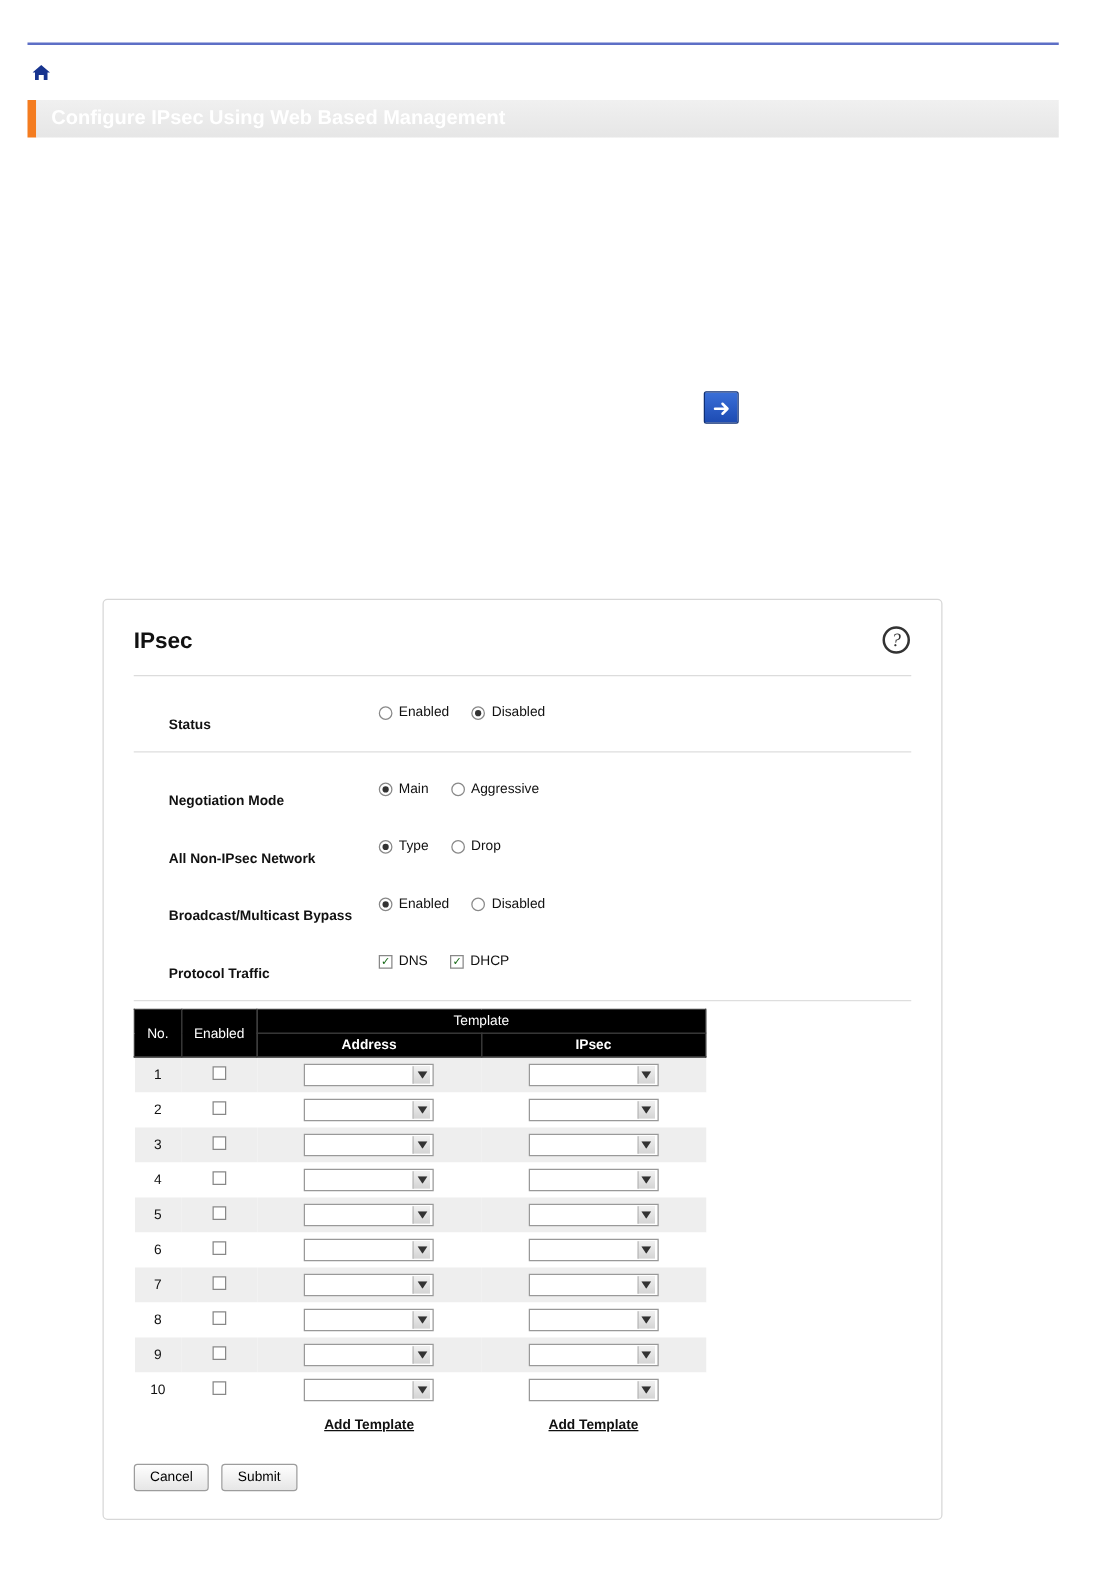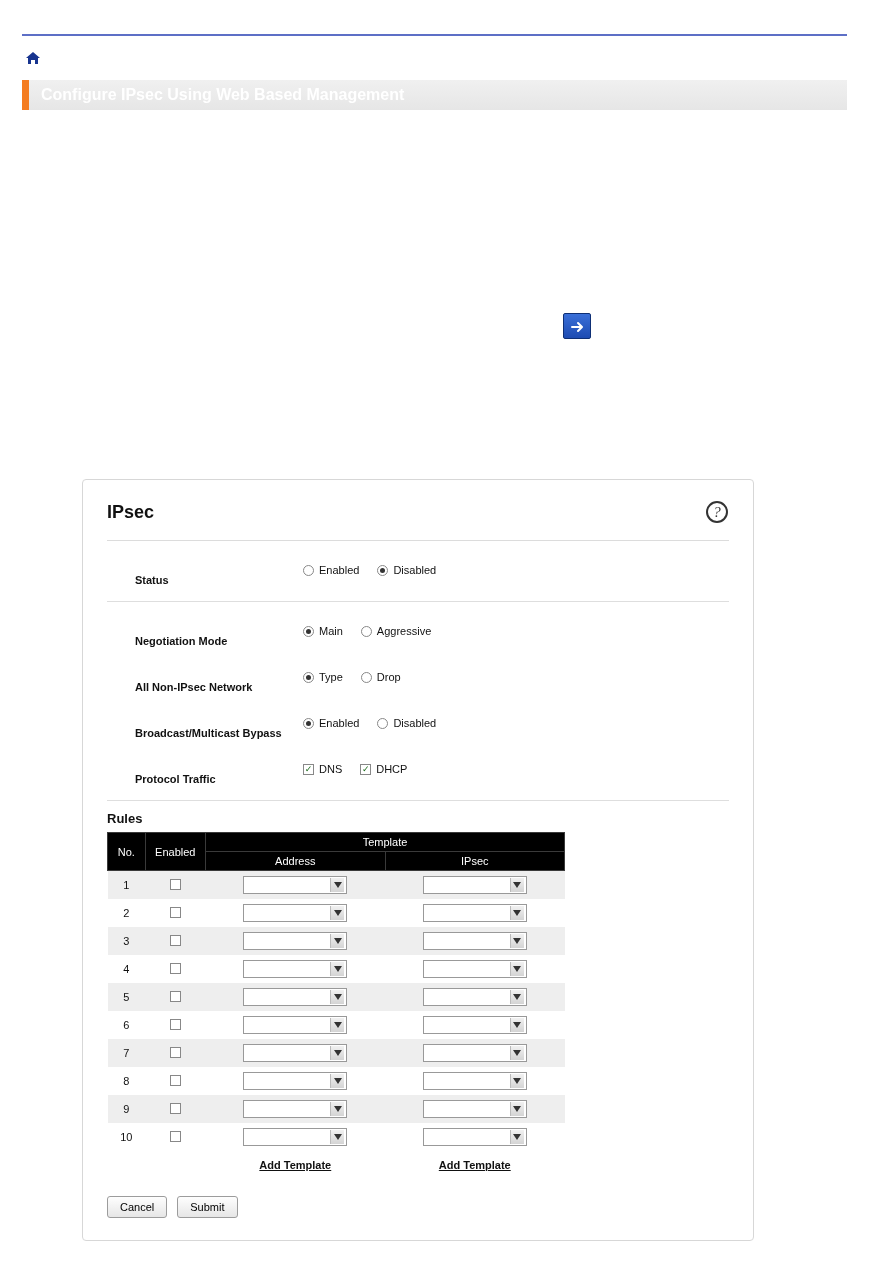--- a/index.html
+++ b/index.html
@@ -31,21 +31,21 @@
   .setting-row .lbl { width: 168px; font-weight: bold; margin-top: 20px; }
   .setting-row .radios { display: flex; align-items: center; gap: 18px; }
   .setting-row .radios label, .setting-row .checks label { display: inline-flex; align-items: center; gap: 5px; font-weight: normal; }
   .faux-radio { width: 11px; height: 11px; border: 1px solid #888; border-radius: 50%; display: inline-flex; align-items: center; justify-content: center; background: #fff; }
   .faux-radio.checked::after { content: ""; width: 5px; height: 5px; background: #333; border-radius: 50%; display: block; }
   .faux-check { width: 11px; height: 11px; border: 1px solid #888; background: #fff; display: inline-flex; align-items: center; justify-content: center; font-size: 9px; line-height: 1; color: #1a6b1a; }
   .divider { height: 1px; background: #dedede; margin: 8px 0 6px 0; }
   .rules-head { font-weight: bold; font-size: 13px; margin: 10px 0 6px 0; }
   .rules-table { width: 458px; border-collapse: collapse; font-size: 11px; }
   .rules-table th { background: #000; color: #fff; font-weight: normal; padding: 3px 4px; border: 1px solid #3a3a3a; }
-  .rules-table th.addr, .rules-table th.ipsec { width: 172px; }
+  .rules-table th.addr, .rules-table th.ipsec { width: 172px; font-weight: bold; }
   .rules-table th.no { width: 36px; }
   .rules-table th.en { width: 58px; }
   .rules-table td { padding: 5px 4px; text-align: center; }
   .rules-table tbody tr:nth-child(odd) td.rowbg { background: #eeeeee; }
   .rules-table tbody tr:nth-child(even) td.rowbg { background: #fff; }
   .rules-table tbody tr td.no-cell { font-weight: normal; }
   .faux-select { width: 104px; height: 18px; border: 1px solid #999; background: #fff; display: inline-flex; align-items: center; justify-content: flex-end; padding-right: 2px; }
   .faux-select .caret { width: 14px; height: 14px; background: linear-gradient(#f1f1f1,#d4d4d4); border-left: 1px solid #bbb; display: flex; align-items: center; justify-content: center; }
   .faux-select .caret svg { display: block; }
   .add-tmpl-row td { padding-top: 8px; font-weight: bold; font-size: 11px; text-decoration: underline; }
@@ -206,21 +206,20 @@
           </label>
         <label>
             <span class="faux-check">✓</span>
             <span>DHCP</span>
           </label>
       </span>
     </div>
 
     <div class="divider"></div>
 
-    <div class="rules-head">Rules</div>
 
     <table class="rules-table">
       <thead>
         <tr>
           <th class="no" rowspan="2">No.</th>
           <th class="en" rowspan="2">Enabled</th>
           <th colspan="2">Template</th>
         </tr>
         <tr>
           <th class="addr">Address</th>

